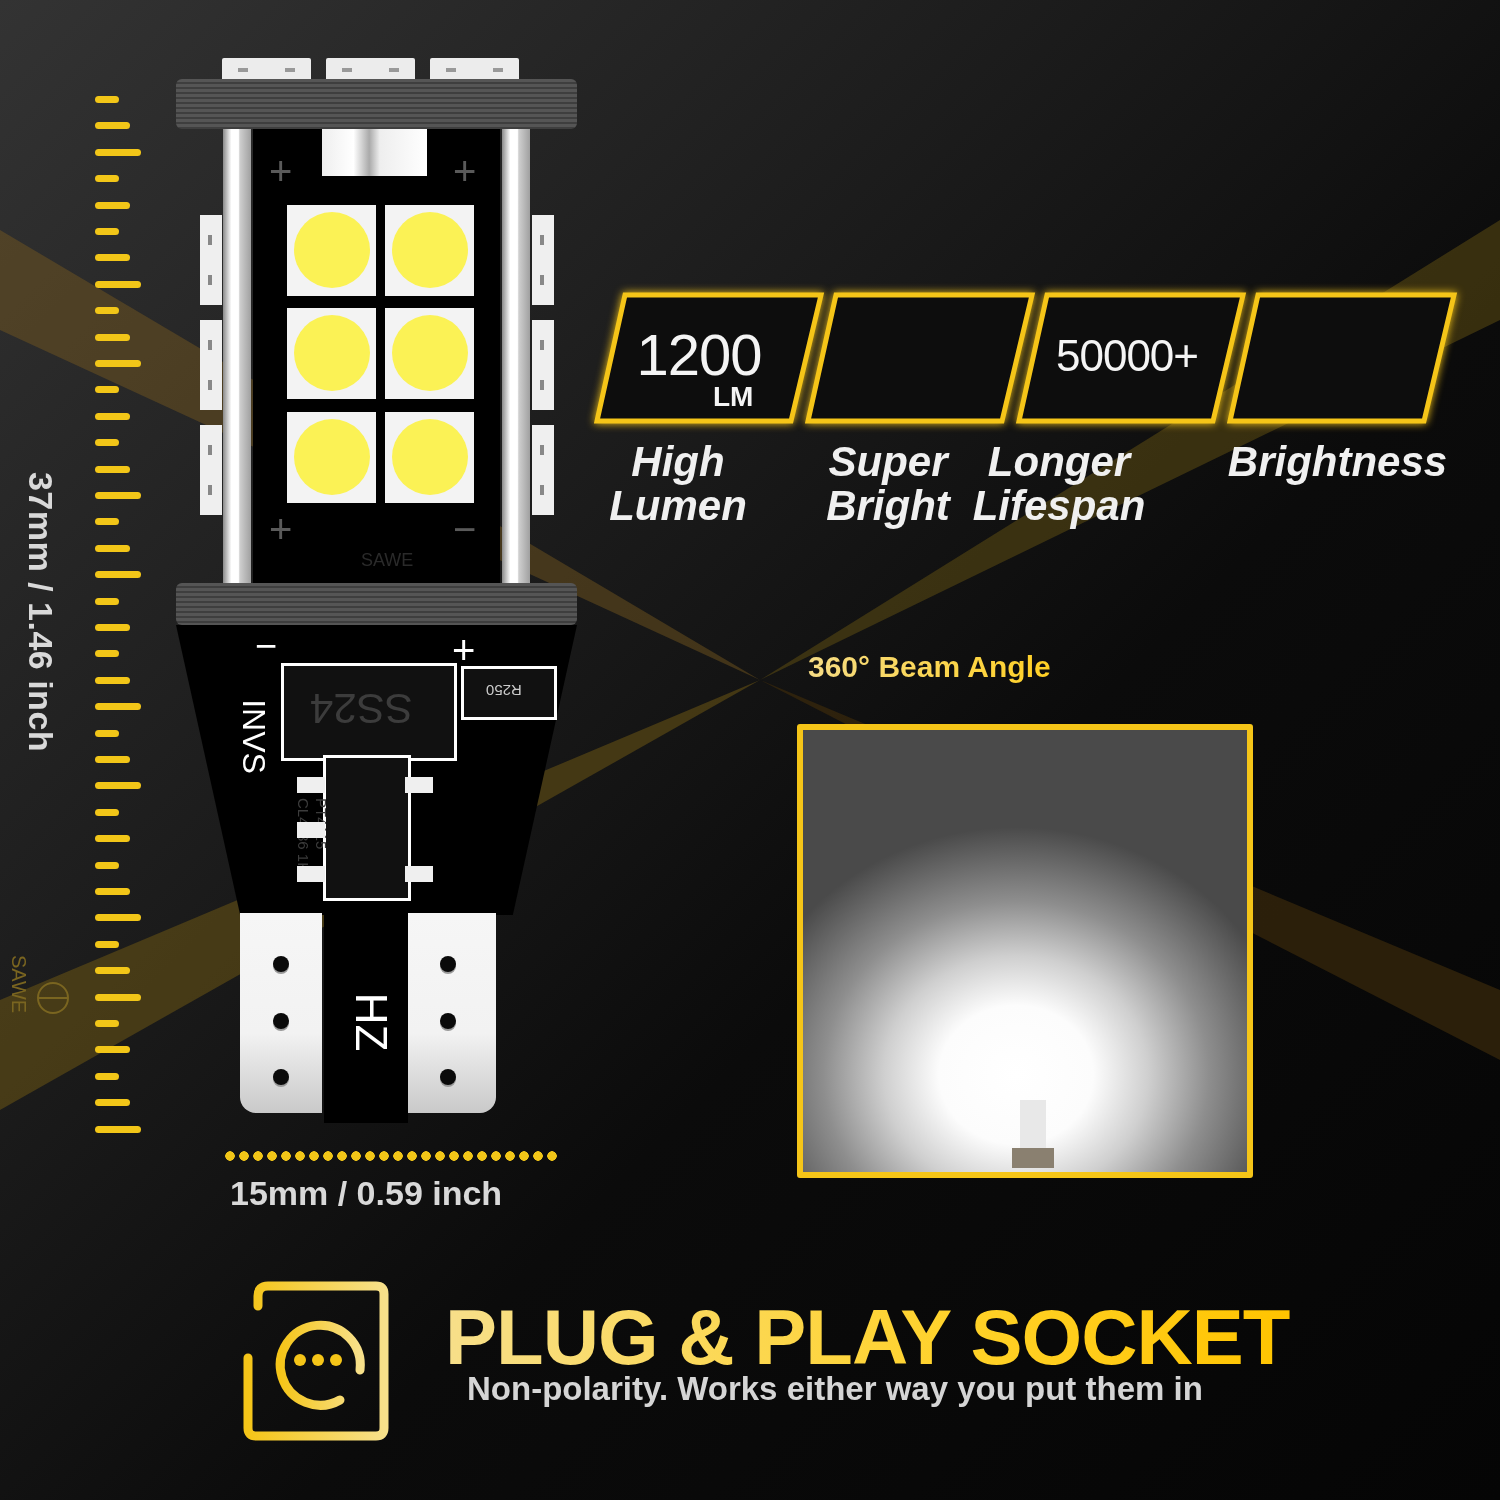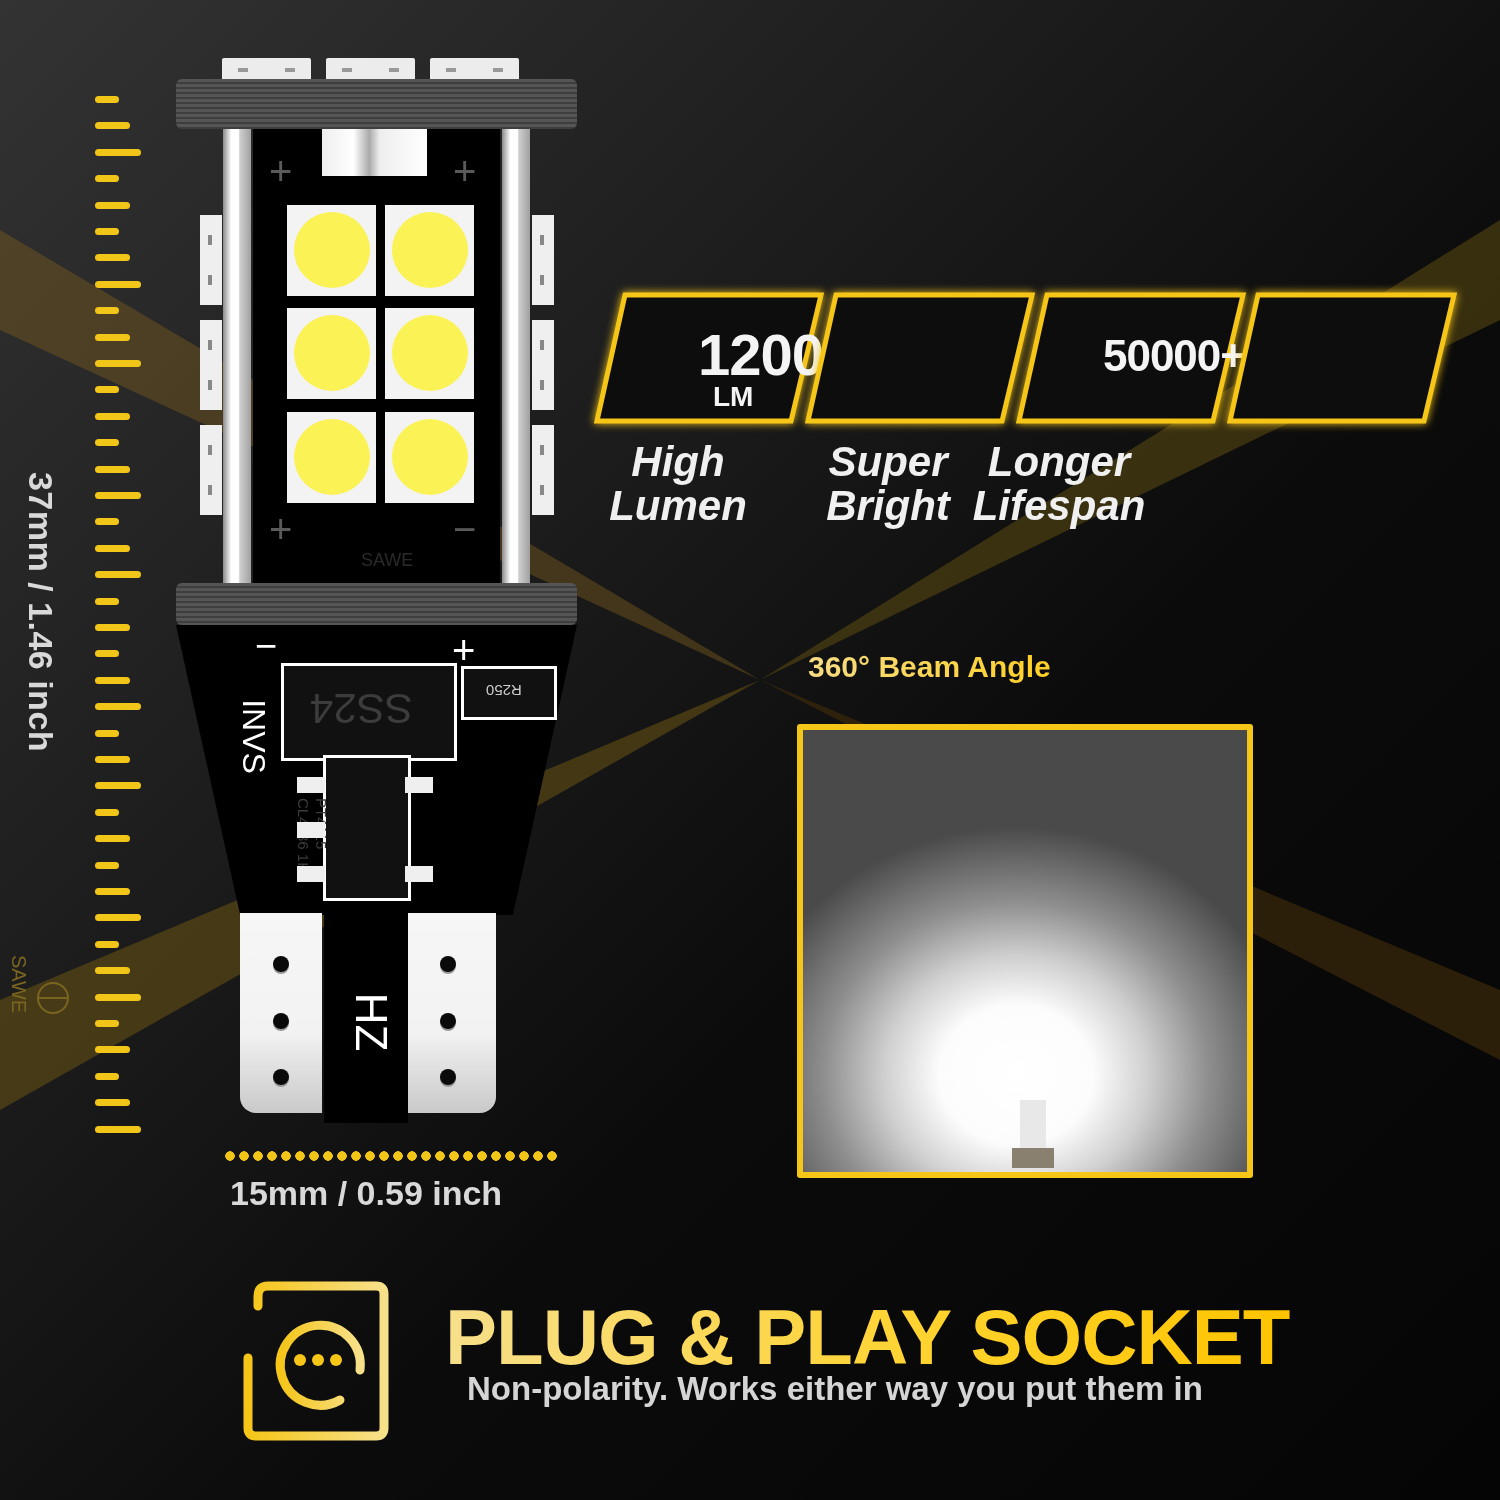--- a/index.html
+++ b/index.html
@@ -43,21 +43,21 @@
   .pin-mid { position:absolute; left:324px; top:913px; width:84px; height:210px; background:#000; }
   .pcb-label { color:#fff; position:absolute; font-size:36px; transform:rotate(90deg); transform-origin:center; }
   .ic { position:absolute; border:3px solid #fff; }
   .dotline { position:absolute; left:223px; top:1151px; width:336px; height:10px;
     background: radial-gradient(circle, #f2c618 4.5px, transparent 5px) 0 0/14px 10px repeat-x; }
   .width-label { position:absolute; left:230px; top:1174px; color:#d9d9d9; font-size:34px; font-weight:bold; }
 
   
   .spec { position:absolute; top:293px; width:228px; height:130px; }
   .spec svg { position:absolute; left:0; top:0; overflow:visible; }
-  .spec .val { position:absolute; left:0; right:0; top:28px; text-align:right; color:#f4f4f4; font-weight:bold; font-size:58px; letter-spacing:-1px; }
+  .spec .val { position:absolute; left:0; right:8px; top:28px; text-align:center; color:#f4f4f4; font-weight:normal; font-size:58px; letter-spacing:-1px; }
   .spec .val.small { font-size:44px; top:38px; }
   .spec .unit { position:absolute; left:118px; top:88px; color:#f4f4f4; font-weight:bold; font-size:28px; }
   .cap { position:absolute; top:440px; color:#f0f0f0; font-weight:bold; font-style:italic; font-size:42px; line-height:44px; text-align:center; }
 
   .beam-title { position:absolute; left:808px; top:650px; font-size:30px; font-weight:bold;
     background: linear-gradient(90deg,#f6dc85,#ffd024); -webkit-background-clip:text; background-clip:text; color:transparent; }
   .photo { position:absolute; left:797px; top:724px; width:456px; height:454px; box-sizing:border-box;
     border:6px solid #f5c518; border-radius:3px;
     background: radial-gradient(ellipse 62% 56% at 48% 78%, #ffffff 0%, #fcfcfc 28%, #cfcfcf 48%, #8e8e8e 70%, #4a4a4a 100%), #3a3a3a; }
   .photo .bulbshape { position:absolute; left:205px; top:320px; width:50px; height:120px; }
@@ -243,20 +243,21 @@
 </div>
 <div class="cap" style="left:808px;width:160px">
   <div>Super</div>
     <div>Bright</div>
 </div>
 <div class="cap" style="left:959px;width:200px">
   <div>Longer</div>
     <div>Lifespan</div>
 </div>
 <div class="cap" style="left:1220px;width:235px">
+    <div>Brightness</div>
 </div>
 
 <div class="beam-title">360° Beam Angle</div>
 <div class="photo">
   <svg class="bulbshape" viewBox="0 0 50 120">
     <rect x="12" y="50" width="26" height="50" fill="#e8e8e8"></rect>
     <rect x="4" y="98" width="42" height="20" fill="#8a8070"></rect>
   </svg>
 </div>
 

